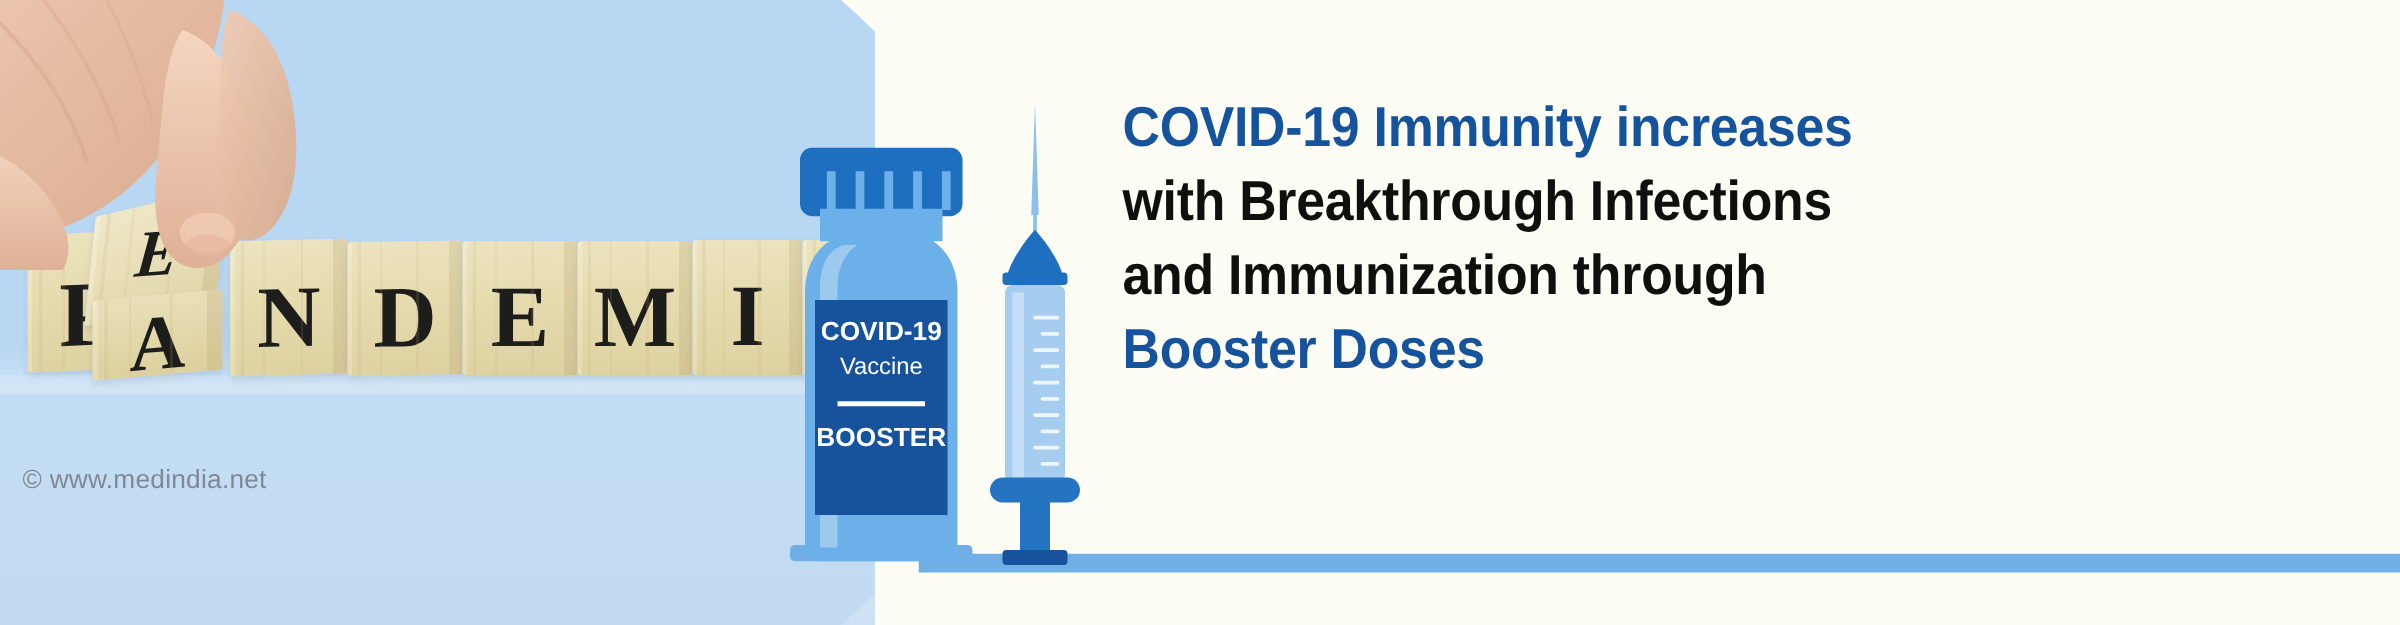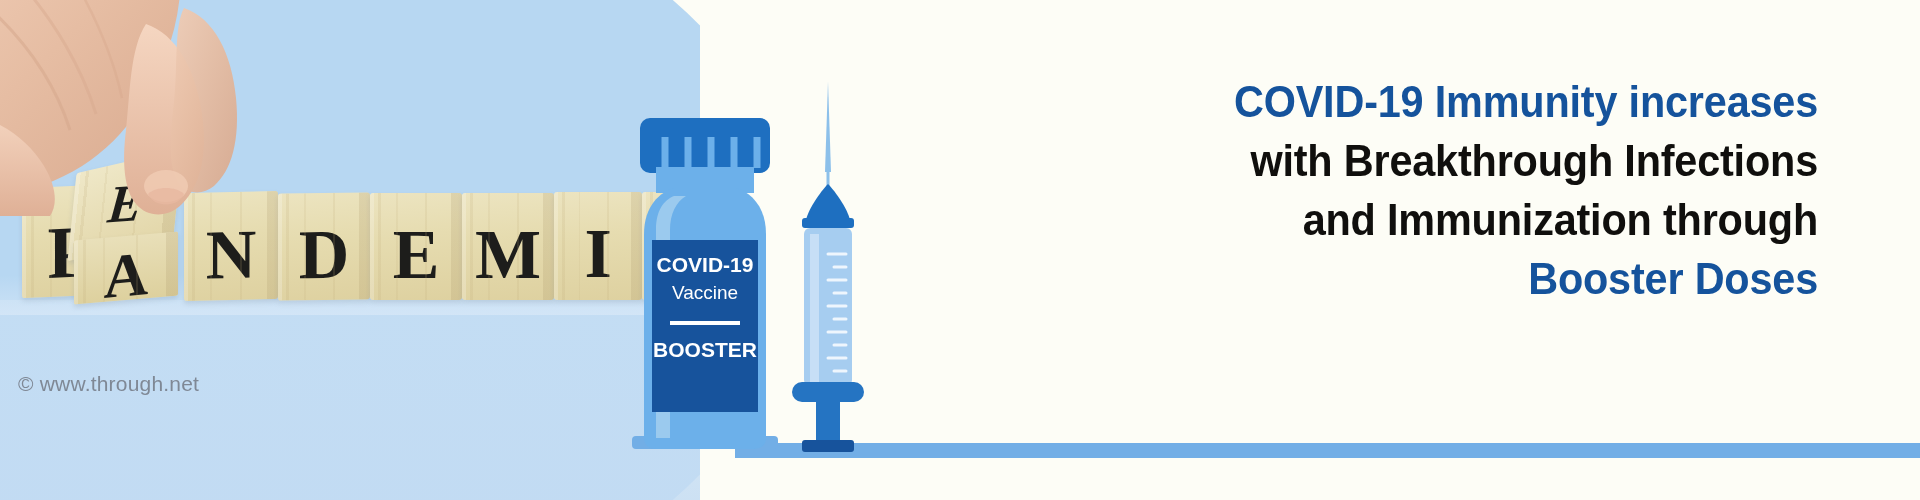--- a/index.html
+++ b/index.html
@@ -95,21 +95,20 @@
   
   #vial{position:absolute;left:630px;top:118px;width:150px;height:335px;}
 
   
   #syringe{position:absolute;left:788px;top:80px;width:80px;height:375px;}
 
   
   #headline{
     position:absolute;left:898px;top:72px;
     width:1000px;
-    text-align:right;
   }
   .hl-line{
     font-family:"Liberation Sans Narrow","Liberation Sans", sans-serif;
     font-weight:700;
     font-size:45px;
     line-height:59px;
     letter-spacing:-.2px;
     white-space:nowrap;
     transform:scaleX(.92);
     transform-origin:left center;
@@ -209,21 +208,21 @@
                C160,104 160,58 176,34 Z" fill="url(#skinB)"></path>
 
       <path d="M214,18 C244,28 262,64 266,108 C270,150 262,180 244,196
                C232,206 216,204 208,192 C198,176 200,146 204,112
                C208,74 204,36 214,18 Z" fill="url(#skinA)" opacity=".95"></path>
 
       <ellipse cx="196" cy="196" rx="22" ry="16" fill="#f2cdb5" opacity=".75"></ellipse>
       <path d="M178,204 C186,196 206,196 214,204 C208,218 184,218 178,204 Z" fill="#e7b8a0" opacity=".8"></path>
     </svg>
 
-    <div id="watermark">© www.through.net</div>
+    <div id="watermark">© www.medindia.net</div>
   </div>
 
   <div id="ground-bar"></div>
 
   <svg id="vial" viewBox="0 0 150 335">
 
     <rect x="2" y="318" width="146" height="13" rx="4" fill="#72aee6"></rect>
 
     <rect x="10" y="0" width="130" height="55" rx="10" fill="#1e6fc0"></rect>
 

